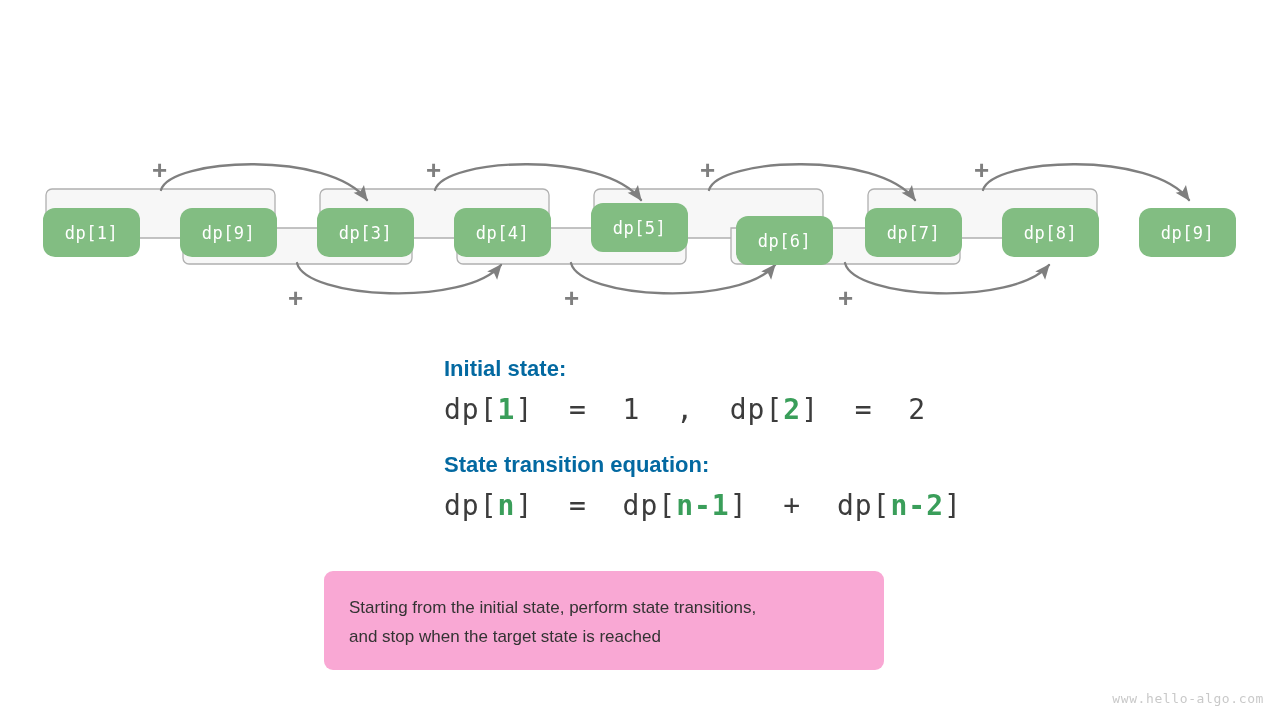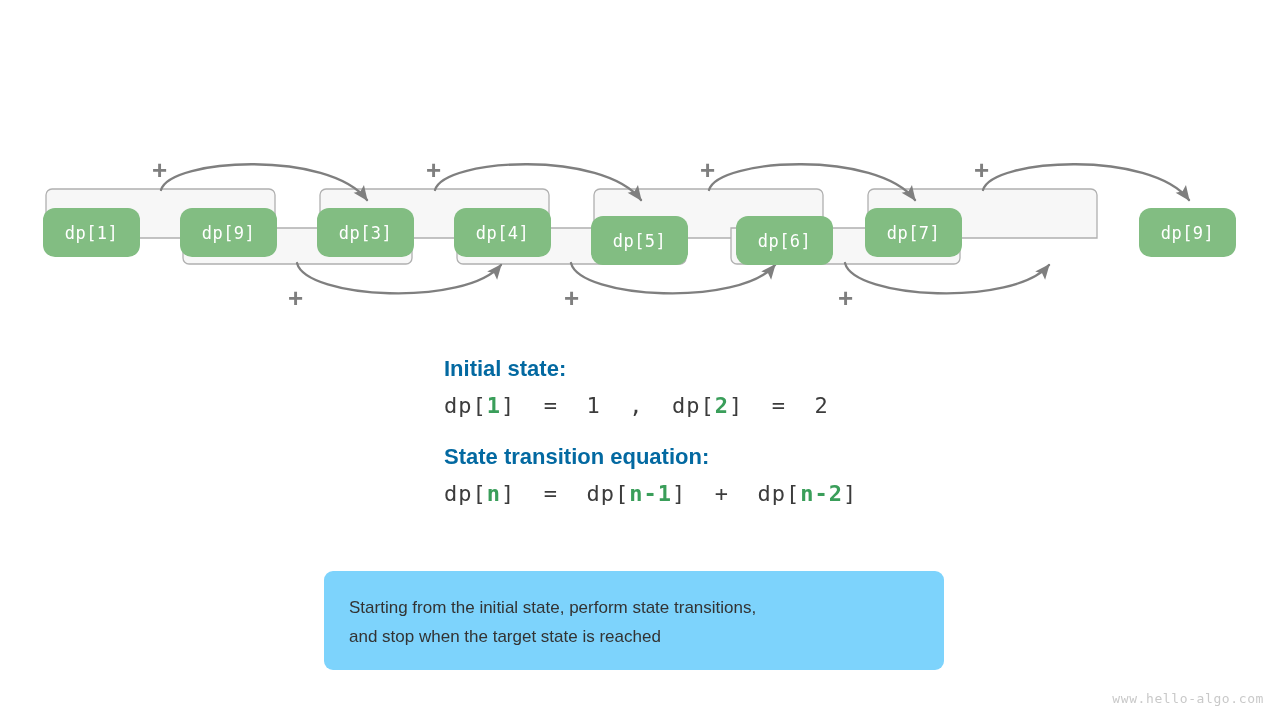--- a/index.html
+++ b/index.html
@@ -43,32 +43,32 @@
 
   
   #textblock{position:absolute;left:444px;top:356px;width:560px;}
   .heading{
     font-size:22px;font-weight:bold;color:#0369a1;
     font-family:"Liberation Sans", sans-serif;
     margin:0 0 11px 0;
   }
   .formula{
     font-family:"DejaVu Sans Mono", monospace;
-    font-size:22px;
+    font-size:28px;
     color:#3c3c3c;
     letter-spacing:1px;
     margin:0 0 26px 0;
     white-space:pre;
   }
   .formula .idx{color:#3a9e5a;font-weight:bold;}
 
   
   #caption{
-    position:absolute;left:324px;top:571px;width:620px;height:99px;
-    background:#7dd3fc;border-radius:9px;
+    position:absolute;left:324px;top:571px;width:560px;height:99px;
+    background:#f9a8d4;border-radius:9px;
     box-sizing:border-box;
     padding:23px 25px;
   }
   #caption p{
     margin:0;
     font-size:17px;color:#333333;line-height:1.68;
     font-family:"Liberation Sans", sans-serif;
   }
 
   
@@ -125,23 +125,24 @@
     <span class="plus" style="left:974px;top:157px;">+</span>
 
     <span class="plus" style="left:288px;top:285px;">+</span>
     <span class="plus" style="left:564px;top:285px;">+</span>
     <span class="plus" style="left:838px;top:285px;">+</span>
 
     <div class="dp-box" style="left:43px;top:208px;">dp[1]</div>
     <div class="dp-box" style="left:180px;top:208px;">dp[9]</div>
     <div class="dp-box" style="left:317px;top:208px;">dp[3]</div>
     <div class="dp-box" style="left:454px;top:208px;">dp[4]</div>
-    <div class="dp-box" style="left:591px;top:216px;">dp[5]</div>
+    <div class="dp-box" style="left:591px;top:203px;">dp[5]</div>
     <div class="dp-box" style="left:728px;top:216px;margin-left:8px;">dp[6]</div>
     <div class="dp-box" style="left:865px;top:208px;text-align:right;">dp[7]</div>
+    <div class="dp-box" style="left:1002px;top:208px;">dp[8]</div>
     <div class="dp-box" style="left:1139px;top:208px;">dp[9]</div>
   </div>
 
   <div id="textblock">
     <p class="heading">Initial state:</p>
     <p class="formula"><span>dp[</span><span class="idx">1</span><span>]  =  1  ,  dp[</span><span class="idx">2</span><span>]  =  2</span></p>
     <p class="heading">State transition equation:</p>
     <p class="formula"><span>dp[</span><span class="idx">n</span><span>]  =  dp[</span><span class="idx">n-1</span><span>]  +  dp[</span><span class="idx">n-2</span><span>]</span></p>
   </div>
 

